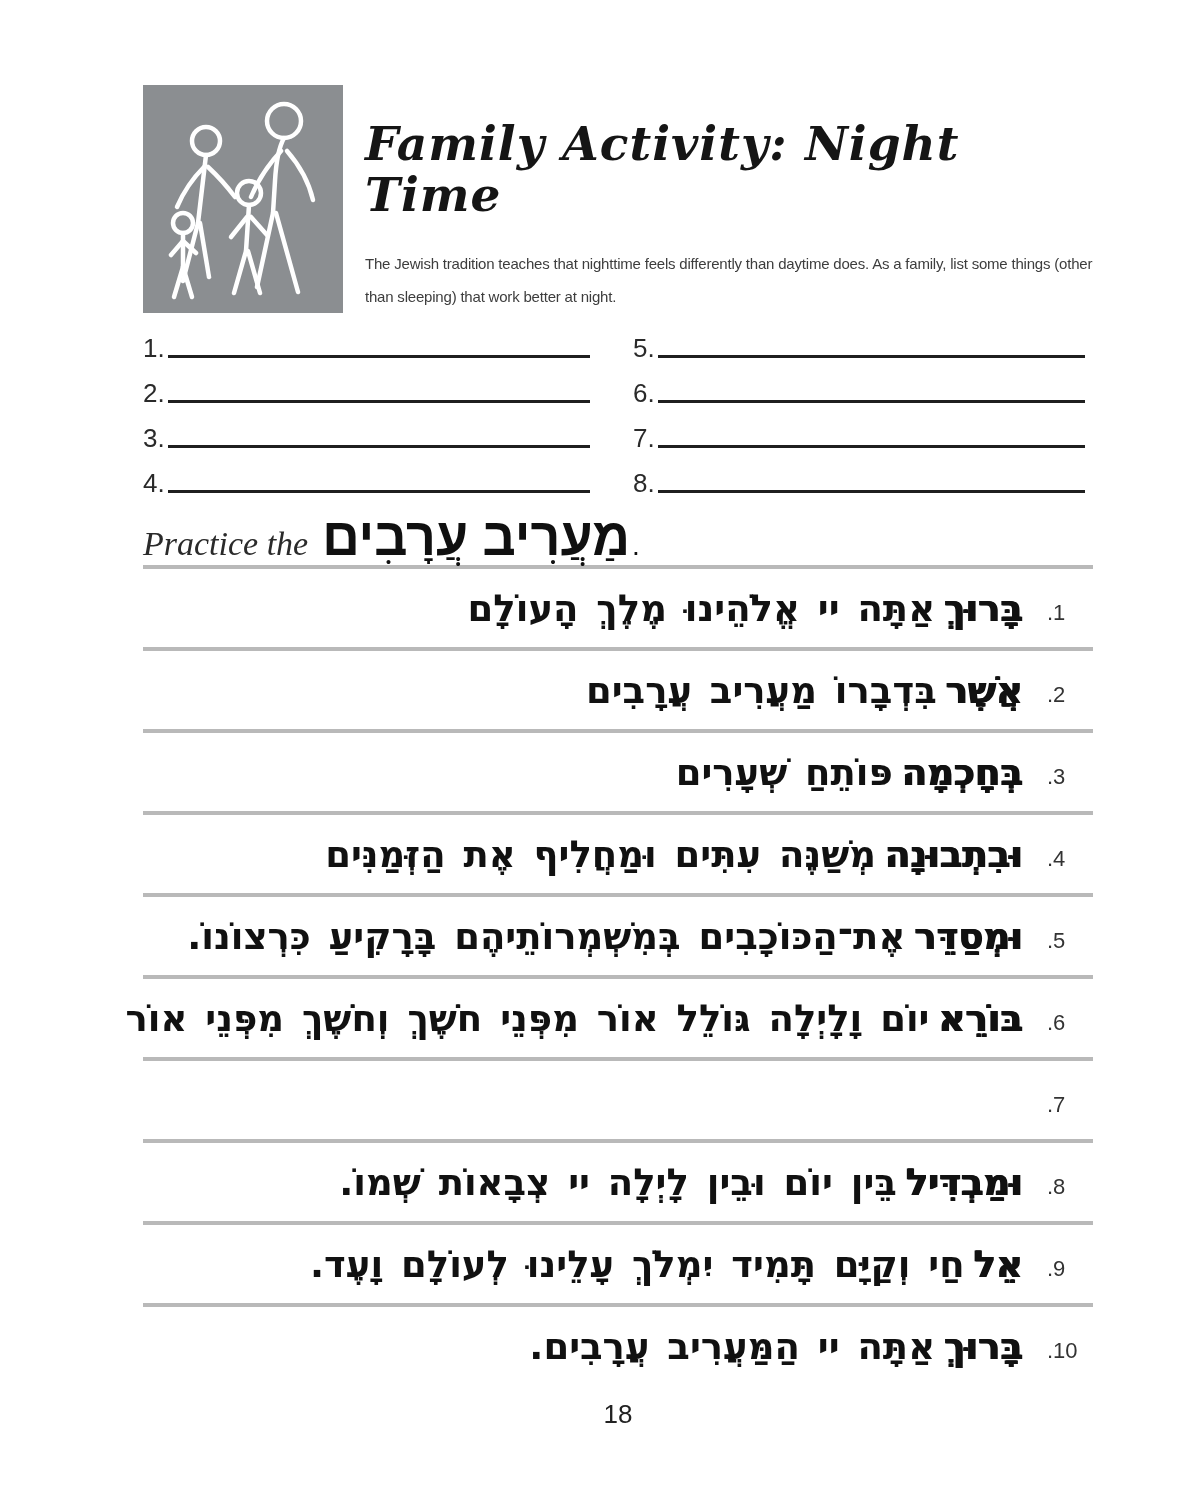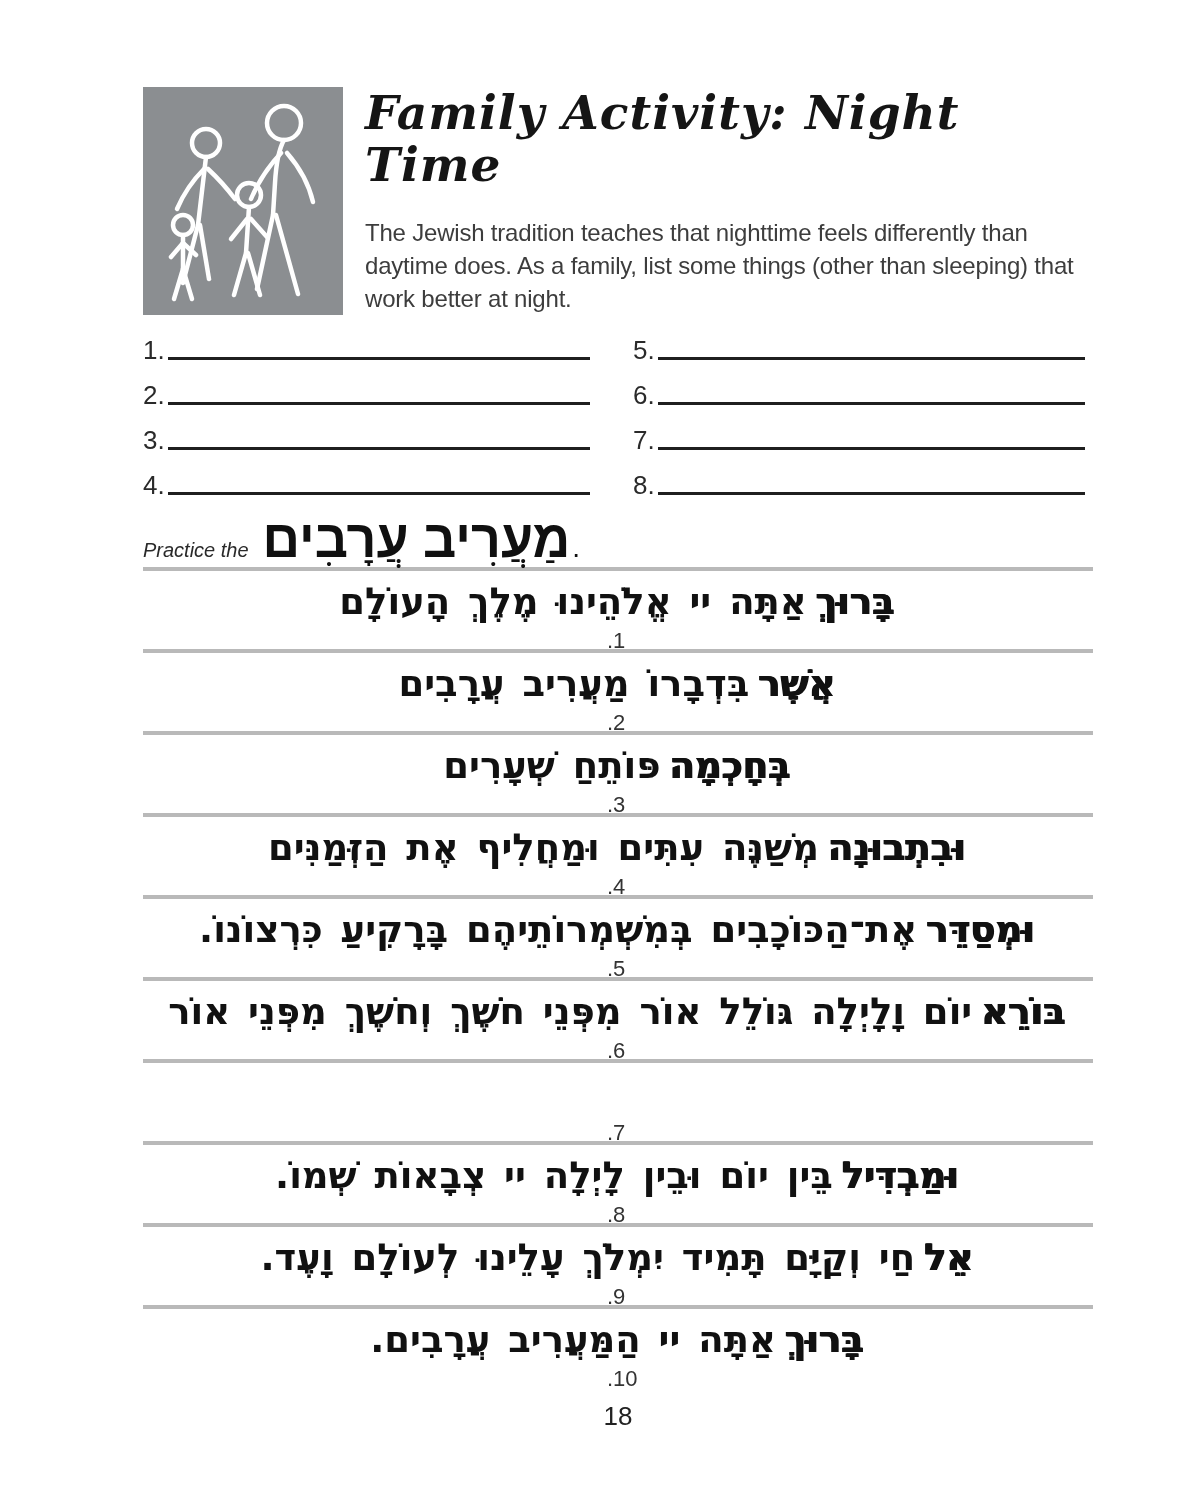--- a/index.html
+++ b/index.html
@@ -18,44 +18,43 @@
   .family-box { width: 200px; height: 228px; flex: 0 0 auto; }
   .header-right { margin-left: 22px; padding-top: 2px; }
   .title {
     font-family: "DejaVu Serif", serif;
     font-style: italic; font-weight: bold;
     font-size: 47px; line-height: 1.1;
     letter-spacing: 1px; color: #151515;
   }
   .instructions {
     margin-top: 26px; width: 744px;
-    font-size: 24px; line-height: 33px;
+    font-size: 15px; line-height: 33px;
     letter-spacing: -0.2px; color: #3d3d3d;
   }
 
   
   .blanks { margin-top: 0; display: grid; grid-template-columns: 447px 452px; column-gap: 43px; }
   .blank { height: 45px; display: flex; align-items: flex-end; }
   .bnum { font-size: 26px; line-height: 1; color: #2a2a2a; margin-right: 3px; transform: translateY(3px); }
   .brule { flex: 1; border-bottom: 3px solid #1f1f1f; height: 100%; }
 
   
   .practice-head { margin-top: 14px; height: 48px; display: flex; align-items: baseline; }
-  .practice-label { font-family: Liberation Sans, sans-serif; font-style: italic; font-size: 20px; color: #2a2a2a; }
+  .practice-label { font-family: Liberation Serif, serif; font-style: italic; font-size: 34px; color: #2a2a2a; }
   .practice-hebrew { font-size: 52px; font-weight: bold; color: #101010; margin-left: 14px; direction: rtl; unicode-bidi: isolate; }
   .practice-period { font-size: 28px; color: #101010; margin-left: 2px; }
 
   
   .prayers { margin-top: 10px; }
   .prow {
     border-top: 4px solid #b9b9b9;
     height: 82px;
     display: flex; justify-content: flex-end; align-items: center;
     padding-right: 2px;
-    flex-direction: column;
   }
   .heb {
     direction: rtl; unicode-bidi: isolate;
     font-family: "DejaVu Sans", sans-serif;
     font-size: 37px; font-weight: bold; color: #111111;
     word-spacing: 5px; white-space: nowrap;
   }
   .lead { text-shadow: 0.7px 0 #111, -0.7px 0 #111; }
   .rest { margin-right: 9px; }
   .marker { font-size: 22px; color: #333333; margin-left: 24px; width: 44px; flex: 0 0 auto; transform: translateY(5px); }

